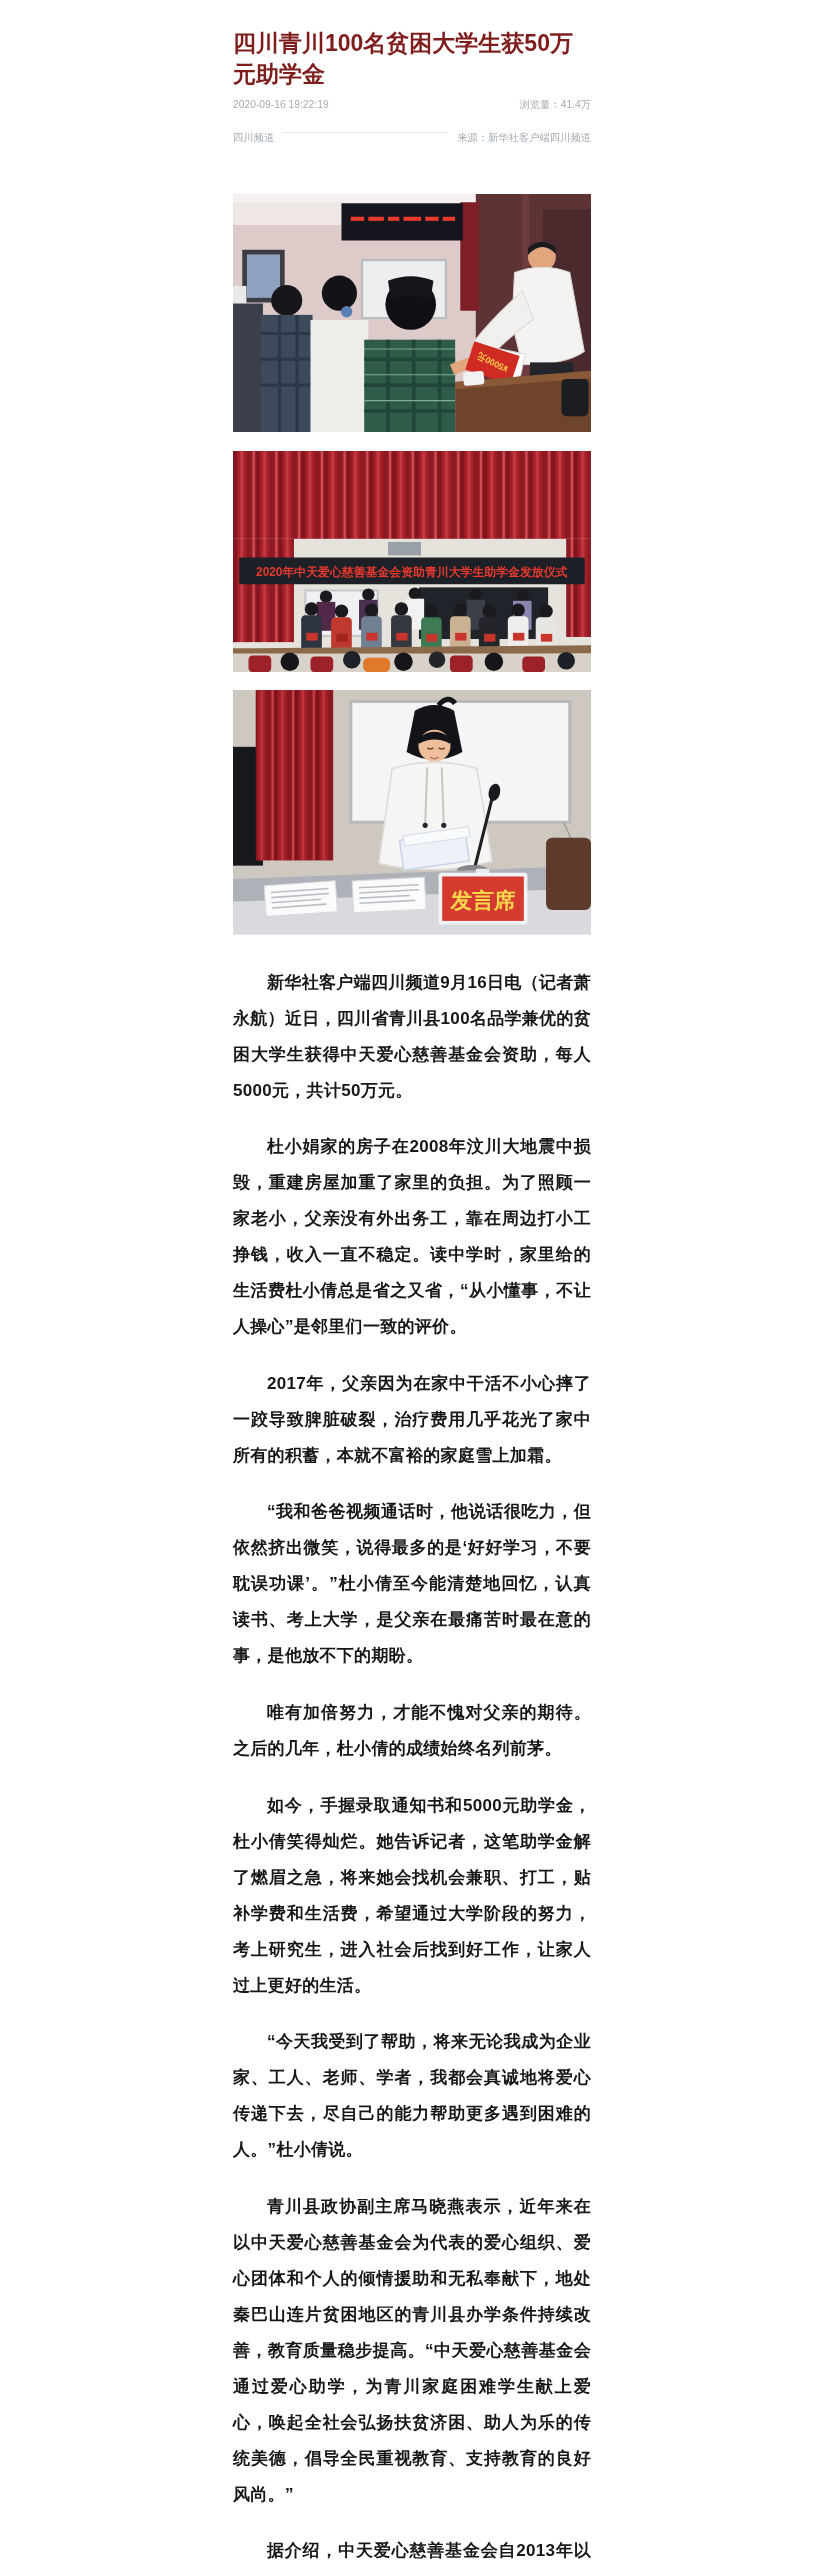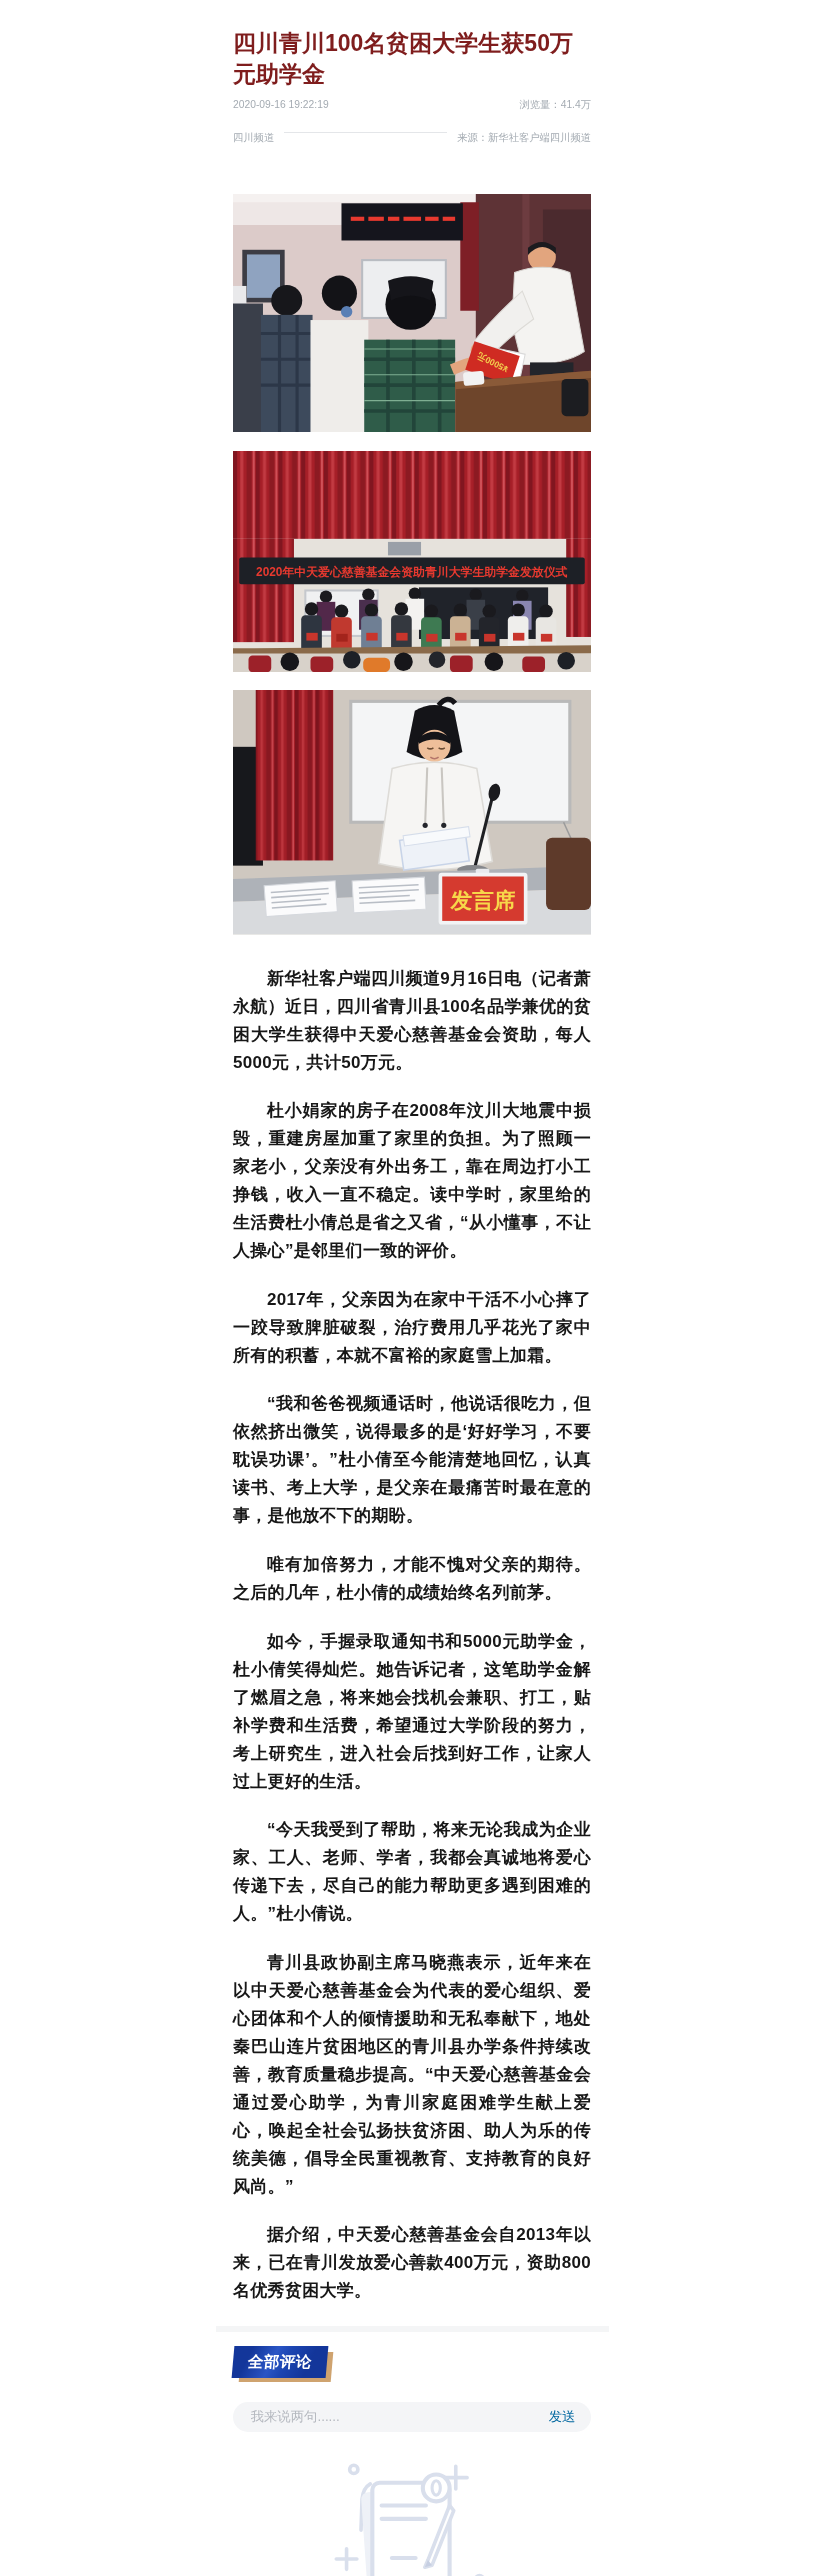--- a/index.html
+++ b/index.html
@@ -14,21 +14,21 @@
   .meta-row + .meta-row{margin-top:20px;}
   .meta-divider{flex:1;height:0.5px;background:#e4e6e9;margin:0 10.3px;}
 
   
   figure{margin:18.5px 0 0 0;padding:0;}
   figure.first{margin-top:50px;}
   figure svg{display:block;width:358px;}
 
   
   .paragraphs{margin-top:30px;}
-  .paragraphs p{font-size:17px;line-height:28px;font-weight:600;color:#171717;
+  .paragraphs p{font-size:17px;line-height:36px;font-weight:600;color:#171717;
                 text-align:justify;text-indent:2em;margin:0 0 20.6px 0;letter-spacing:0.3px;}
 
   
   .section-band{height:6.2px;background:#f4f5f6;}
   .comments-badge{position:relative;width:101px;height:33px;margin:13.4px 0 0 0;}
   .badge-shadow{position:absolute;left:7.2px;top:6.7px;width:92px;height:30px;
                 background:#cfa36f;transform:skewX(-5deg);}
   .badge-front{position:absolute;left:0;top:0;width:94px;height:32px;transform:skewX(-5deg);
                background:linear-gradient(112deg,#13369a 18%,#2a55c5 42%,#1c45b2 55%,#13369a 78%);
                display:flex;align-items:center;justify-content:center;}

